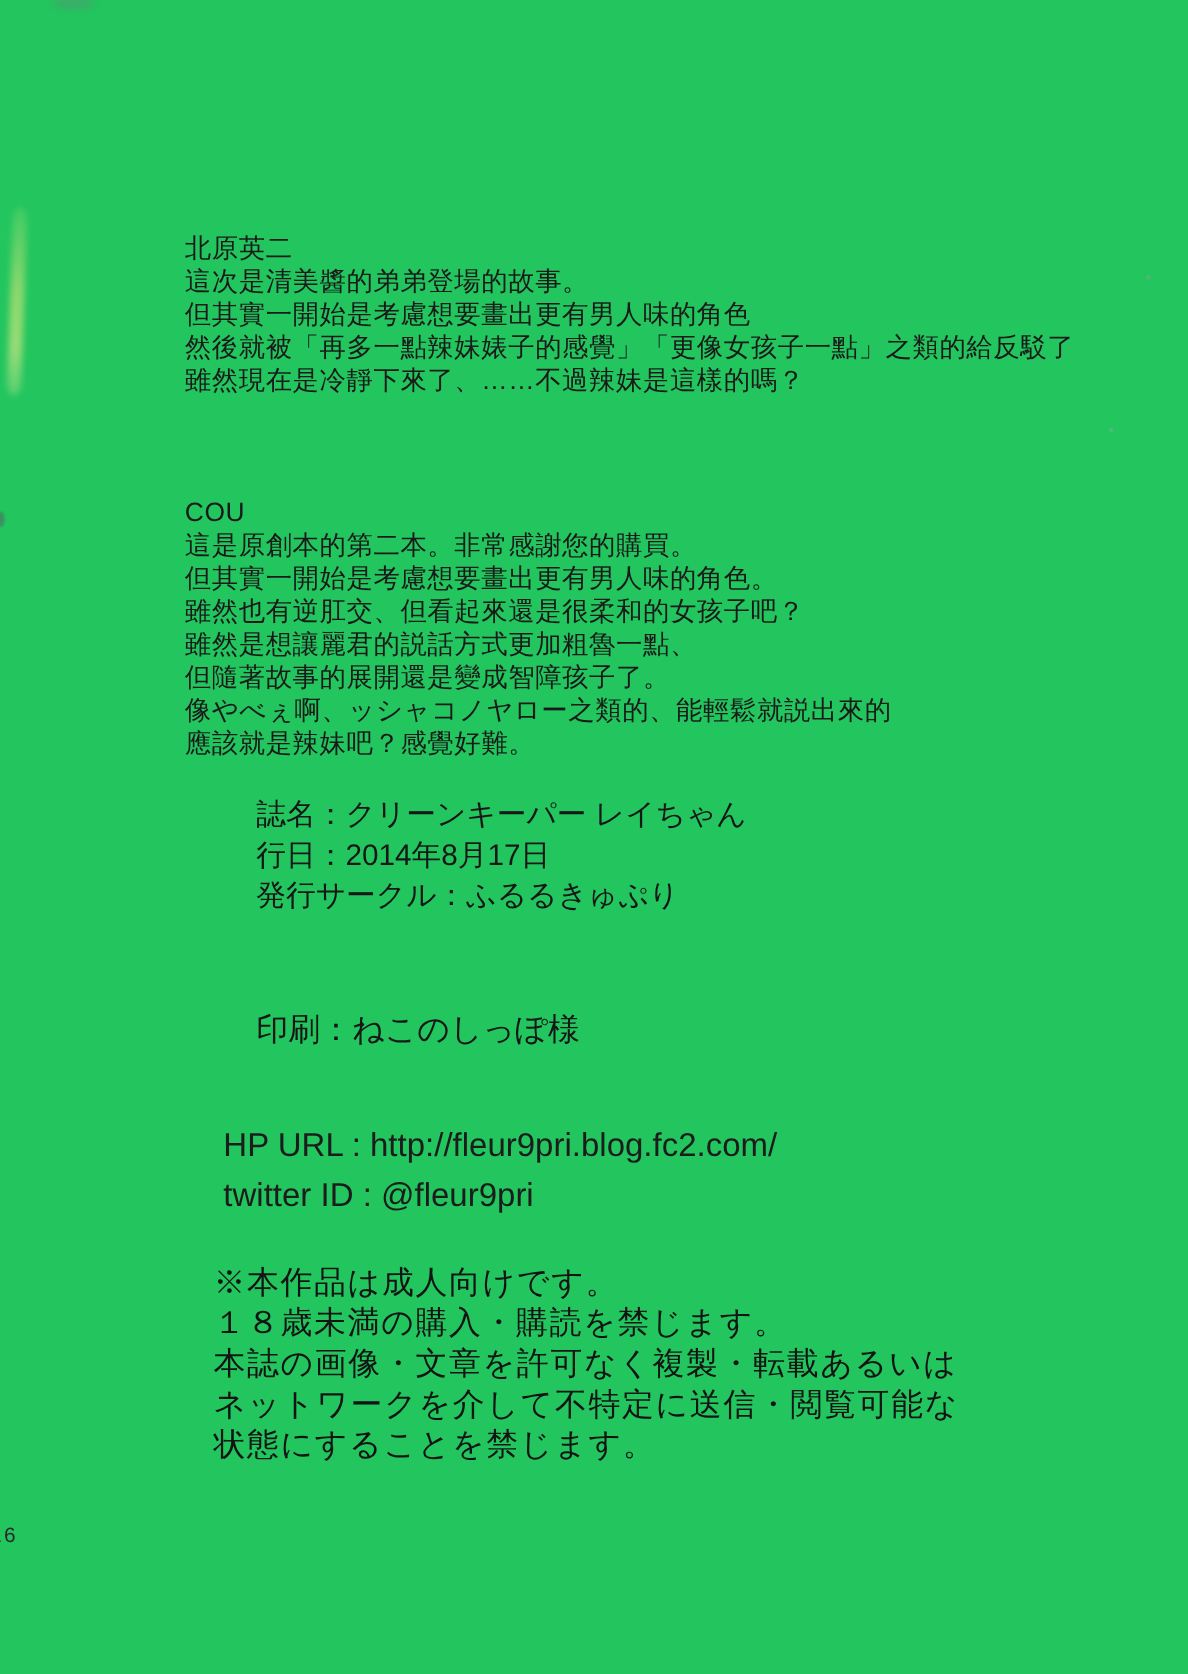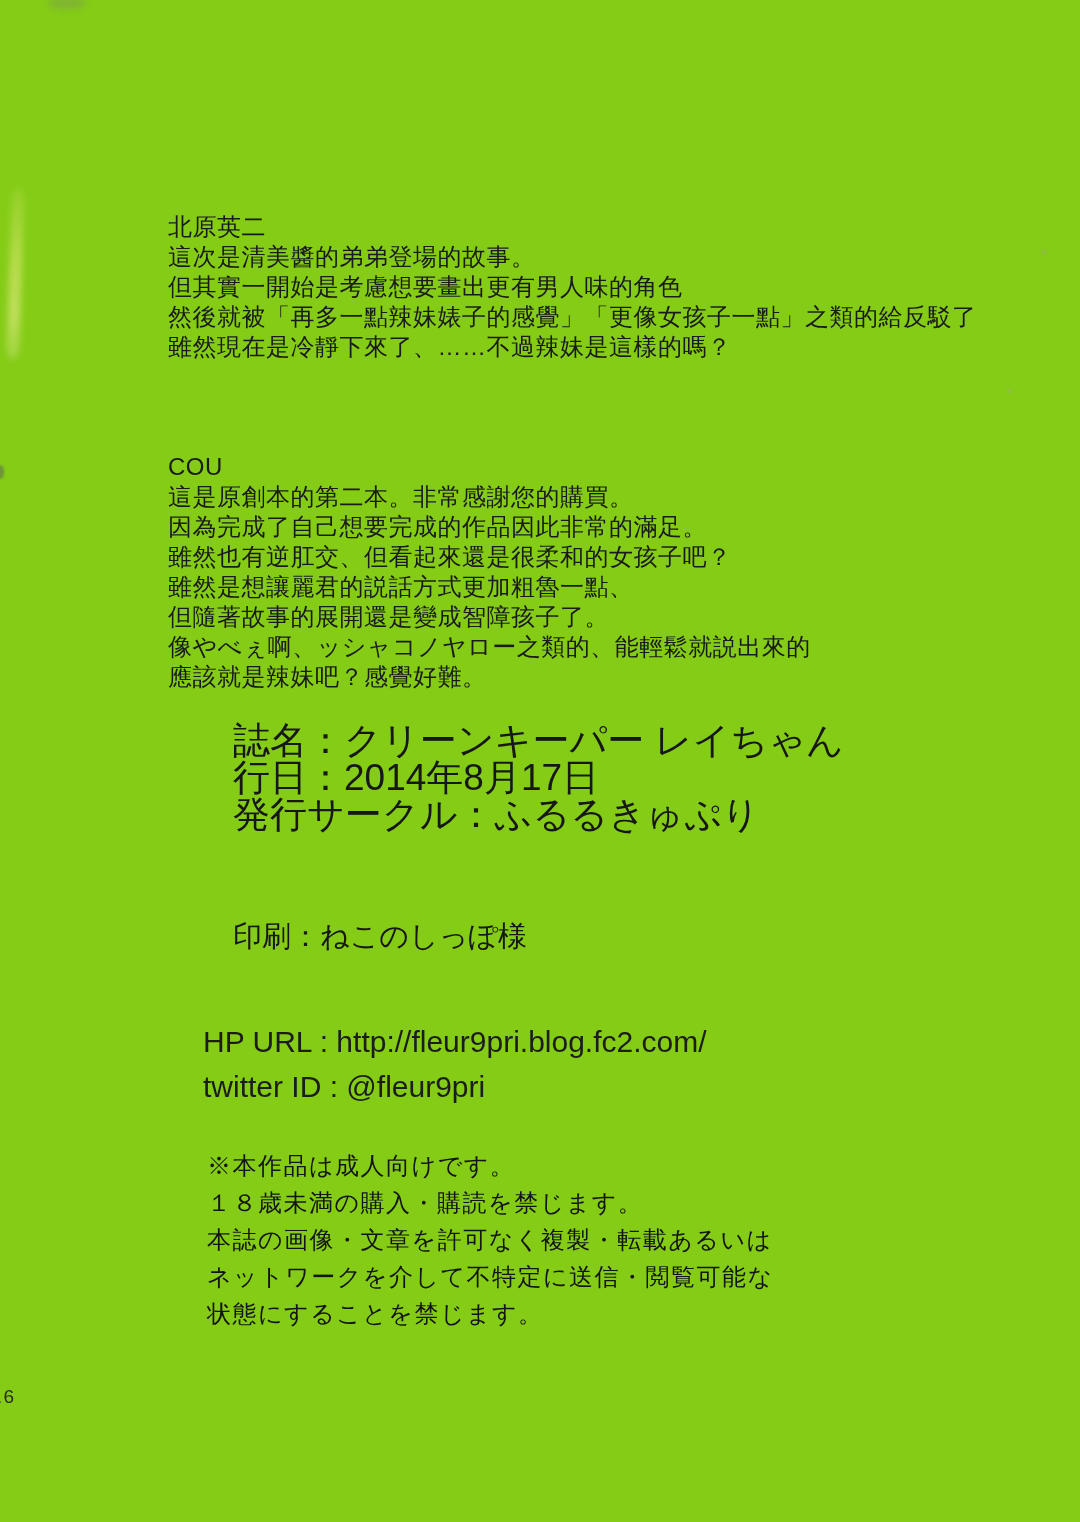--- a/index.html
+++ b/index.html
@@ -10,64 +10,64 @@
   body {
     width: 1080px;
     height: 1522px;
     position: relative;
     overflow: hidden;
     font-family: "Liberation Sans", "DejaVu Sans", sans-serif;
   }
   .page {
     position: absolute;
     inset: 0;
-    background: #84cc16;
+    background: #22c55e;
     color: #191919;
   }
   .block { position: absolute; }
   .block p {
     margin: 0;
     white-space: nowrap;
   }
   
   .note {
     font-size: 24px;
     line-height: 30px;
     letter-spacing: 0.5px;
     color: #1a1a1a;
   }
   .note1 { left: 168px; top: 212px; }
   .note2 { left: 168px; top: 452px; }
   
   .colophon-main {
     left: 233px; top: 722px;
-    font-size: 37px;
+    font-size: 27px;
     line-height: 37px;
     color: #171717;
   }
   .printer-line {
     left: 233px; top: 918px;
     font-size: 29px;
     line-height: 37px;
     color: #171717;
     text-align: right;
   }
   .latin-line {
     font-size: 30px;
     line-height: 38px;
     font-weight: 500;
     color: #1c1c1c;
   }
   .hp-line { left: 203px; top: 1010px; margin-top: 13px; }
   .twitter-line { left: 203px; top: 1068px; }
   
   .disclaimer {
-    left: 207px; top: 1148px;
+    left: 194px; top: 1148px;
     font-family: "Liberation Serif", "DejaVu Serif", serif;
-    font-size: 24px;
+    font-size: 29px;
     line-height: 37px;
     letter-spacing: 1.5px;
     color: #141414;
   }
   
   .page-number {
     position: absolute;
     left: -9px;
     top: 1386px;
     font-size: 19px;
@@ -132,21 +132,21 @@
     <p>北原英二</p>
     <p>這次是清美醬的弟弟登場的故事。</p>
     <p>但其實一開始是考慮想要畫出更有男人味的角色</p>
     <p>然後就被「再多一點辣妹婊子的感覺」「更像女孩子一點」之類的給反駁了</p>
     <p>雖然現在是冷靜下來了、……不過辣妹是這樣的嗎？</p>
   </div>
 
   <div class="block note note2">
     <p>COU</p>
     <p>這是原創本的第二本。非常感謝您的購買。</p>
-    <p>因為完成了自己想要完成的作品因此非常的滿足。</p>
+    <p>但其實一開始是考慮想要畫出更有男人味的角色。</p>
     <p>雖然也有逆肛交、但看起來還是很柔和的女孩子吧？</p>
     <p>雖然是想讓麗君的説話方式更加粗魯一點、</p>
     <p>但隨著故事的展開還是變成智障孩子了。</p>
     <p>像やべぇ啊、ッシャコノヤロー之類的、能輕鬆就説出來的</p>
     <p>應該就是辣妹吧？感覺好難。</p>
   </div>
 
   <div class="block colophon-main">
     <p>誌名：クリーンキーパー レイちゃん</p>
     <p>行日：2014年8月17日</p>

